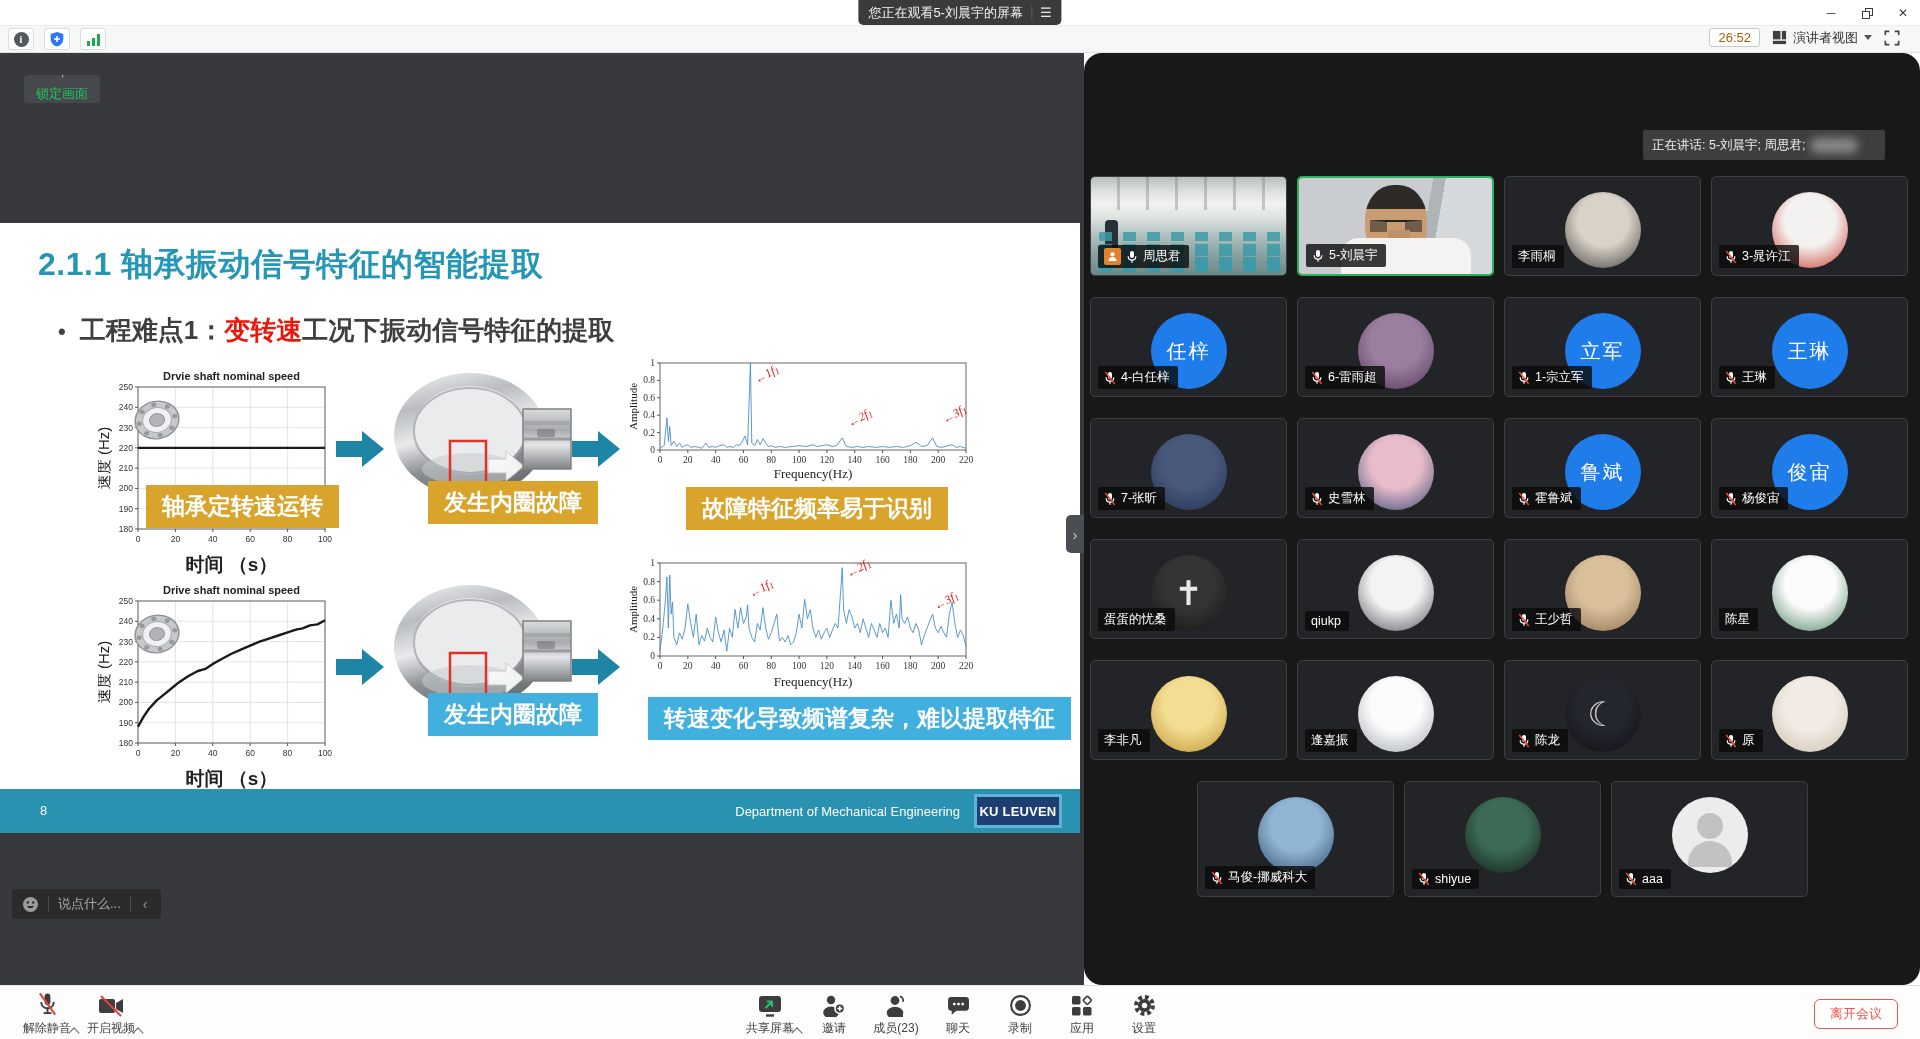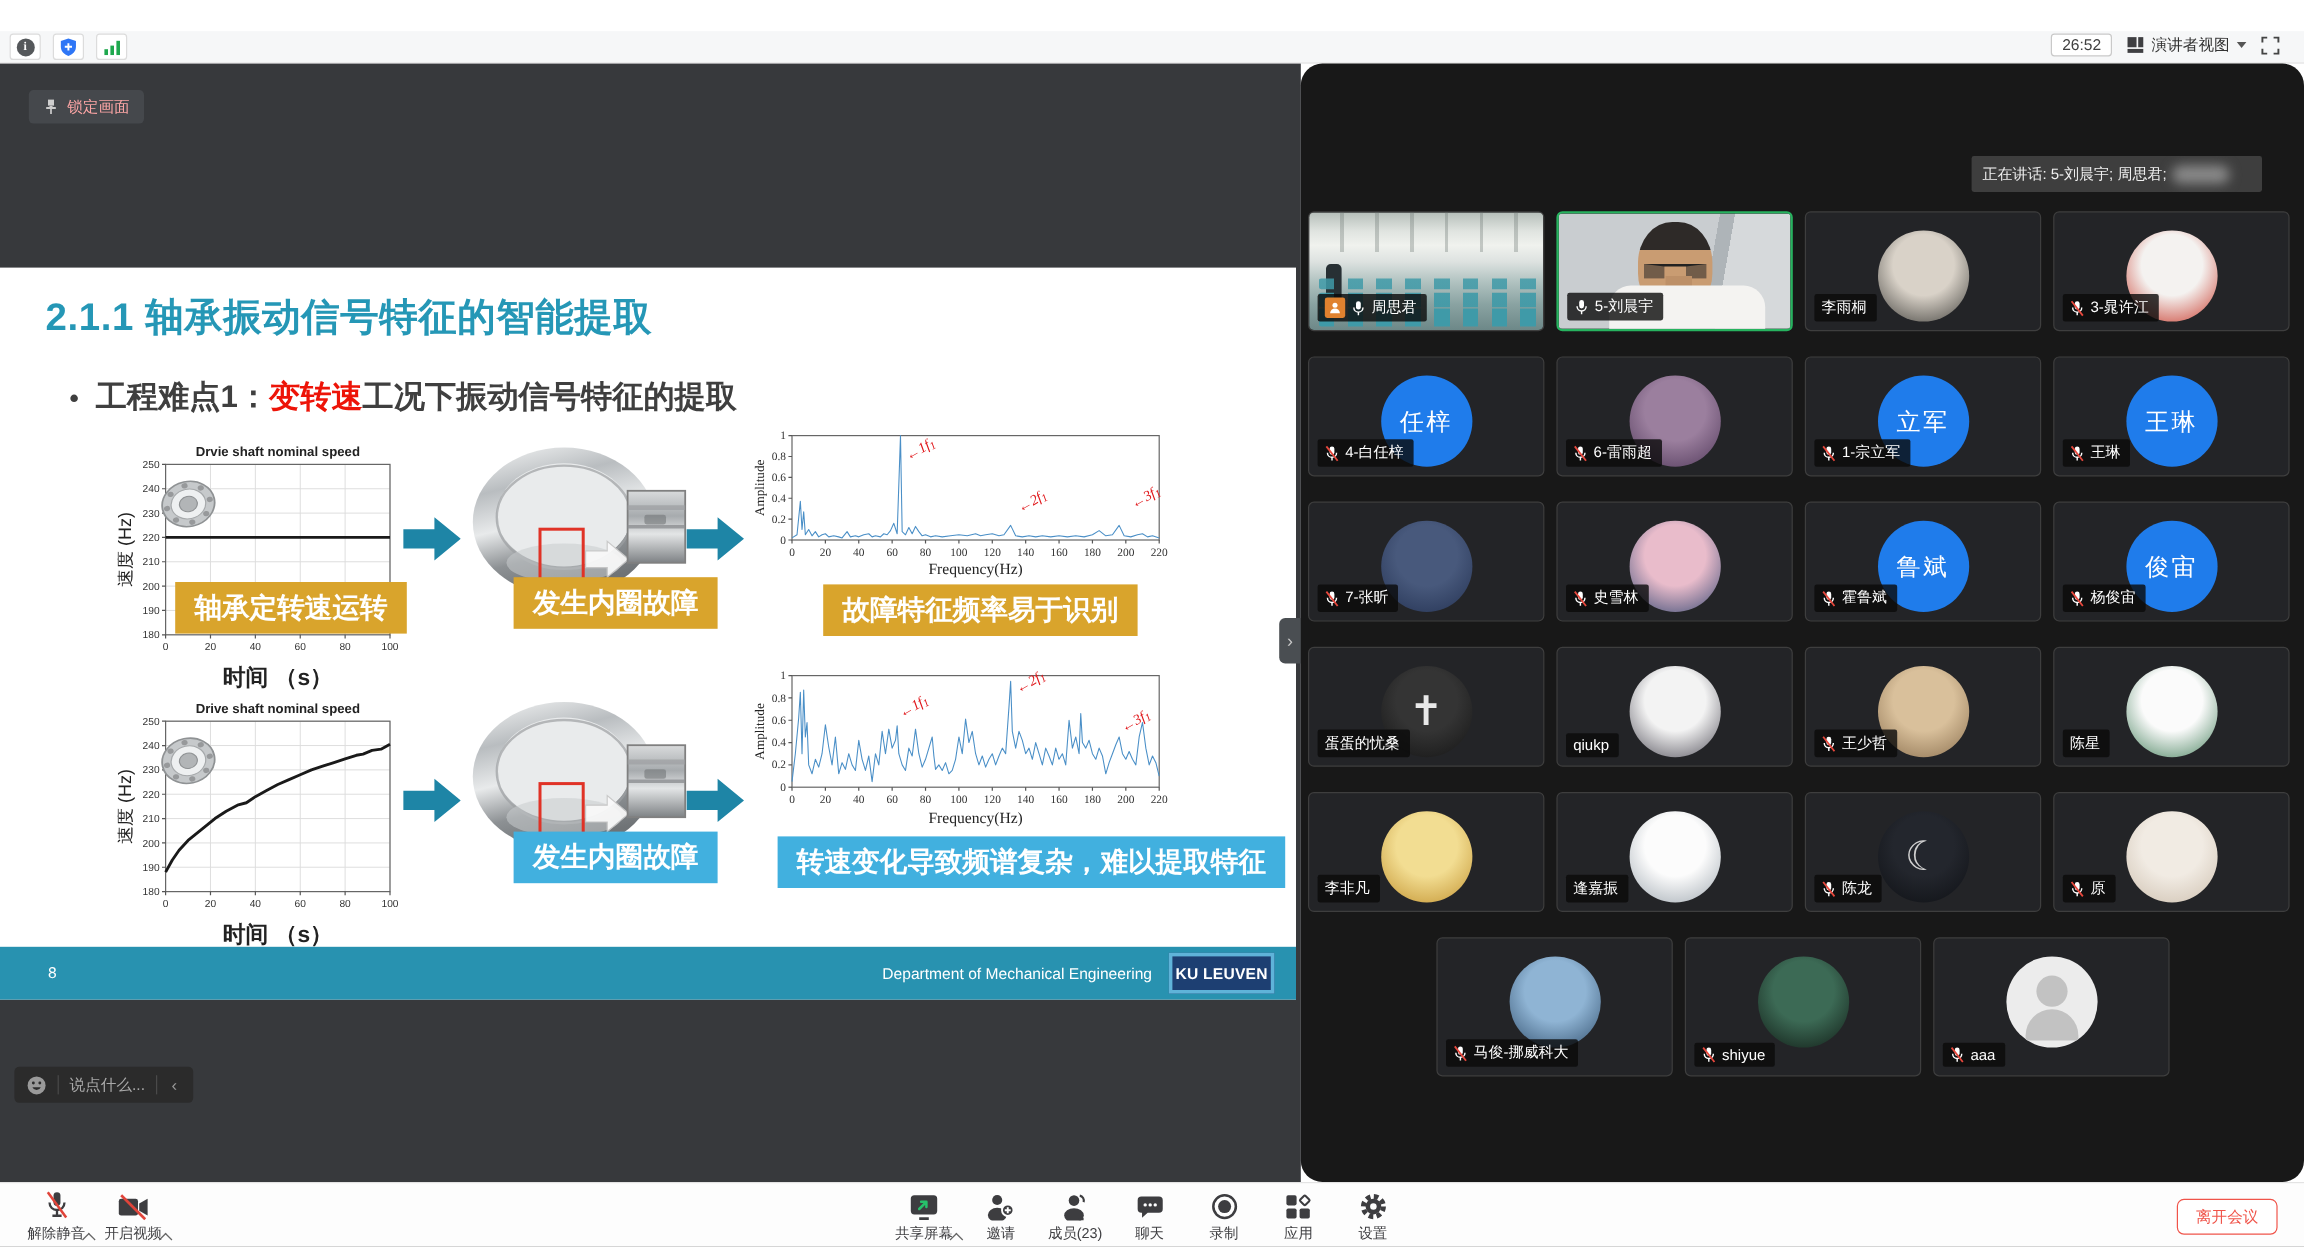--- a/index.html
+++ b/index.html
@@ -20,29 +20,29 @@
   .wc-restore i { position:absolute; display:block; border:1.3px solid #3c3c3c; width:8px; height:8px; }
   .wc-restore i:first-child { right:0; top:0; }
   .wc-restore i:last-child { left:0; bottom:0; background:#fff; }
 
   
   .toolbar-top { position:absolute; left:0; top:26px; width:1920px; height:27px; background:#f6f7f8; border-bottom:1px solid #e3e3e3; }
   .tt-left { position:absolute; left:8px; top:2px; display:flex; gap:10px; }
   .tb-ico { width:26px; height:22px; background:#fff; border:1px solid #dcdcdc; border-radius:3px; display:flex; align-items:center; justify-content:center; cursor:pointer; }
   .info-circle { width:15px; height:15px; border-radius:50%; background:#55585b; color:#fff; font-size:10px; font-weight:bold; display:flex; align-items:center; justify-content:center; font-family:"Liberation Serif",serif; }
   .tt-right { position:absolute; right:20px; top:2px; display:flex; align-items:center; gap:12px; }
-  .time-box { border:1px solid #c9c9c9; background:#fff; border-radius:3px; font-size:13px; color:#404040; padding:1px 8px; }
+  .time-box { border:1px solid #c9c9c9; background:#fff; border-radius:3px; font-size:13px; color:#a16207; padding:1px 8px; }
   .view-btn { display:flex; align-items:center; gap:6px; font-size:13px; color:#333; cursor:pointer; }
   .dd-caret { width:0; height:0; border-left:4px solid transparent; border-right:4px solid transparent; border-top:5px solid #555; }
 
   
   .main { position:absolute; left:0; top:53px; width:1920px; height:932px; }
   .share-pane { position:absolute; left:0; top:0; width:1084px; height:932px; background:#37393c; overflow:hidden; }
   .lock-btn { position:absolute; left:24px; top:22px; height:28px; background:#45484c; border-radius:4px;
-    color:#fca5a5; font-size:13px; display:flex; align-items:center; gap:7px; padding:0 12px; cursor:pointer; }
+    color:#22c55e; font-size:13px; display:flex; align-items:center; gap:7px; padding:0 12px; cursor:pointer;flex-direction:column; }
 
   
   .slide { position:absolute; left:0; top:170px; width:1080px; height:610px; background:#ffffff; }
   .s-title { position:absolute; left:38px; top:20px; font-size:32px; font-weight:bold; color:#2597b6; letter-spacing:0.5px; }
   .s-bullet { position:absolute; left:58px; top:90px; font-size:26px; font-weight:bold; color:#3f3f3f; }
   .s-bullet .dot { margin-right:14px; font-size:22px; }
   .s-bullet .em { color:#ed1408; }
   .chart { position:absolute; }
   .blk-arrow { position:absolute; }
   .bearing { position:absolute; }
@@ -112,20 +112,37 @@
   .bb-caret { width:8px; height:8px; border-top:1.6px solid #666; border-left:1.6px solid #666; transform:rotate(45deg);
     margin:12px 2px 0 -8px; cursor:pointer; }
   .leave-btn { position:absolute; right:22px; top:13px; background:#fff; border:1px solid #f0544a; color:#f0544a;
     font-size:13px; border-radius:6px; padding:5px 15px; cursor:pointer; font-family:"Liberation Sans",sans-serif; }
 </style>
 </head>
 <body>
 
 <div class="app">
 
+  <div class="titlebar">
+    <div class="title-pill">
+      <span>您正在观看5-刘晨宇的屏幕</span>
+      <span class="pill-div"></span>
+      <span class="menu-glyph">☰</span>
+    </div>
+    <div class="win-controls">
+      <span class="wc">─</span>
+      <span class="wc">
+          <span class="wc-restore">
+            <i></i>
+            <i></i>
+          </span>
+        </span>
+      <span class="wc">✕</span>
+    </div>
+  </div>
 
   <div class="toolbar-top">
     <div class="tt-left">
       <span class="tb-ico">
           <span class="info-circle">i</span>
         </span>
       <span class="tb-ico">
         <svg width="16" height="17" viewBox="0 0 16 17">
           <path d="M8 1l6.3 2.1v4.6c0 4.2-2.7 6.6-6.3 7.9C4.4 14.3 1.7 11.9 1.7 7.7V3.1z" fill="#2e76f6"></path>
           <path d="M8 5v6M5 8h6" stroke="#fff" stroke-width="1.6"></path>

